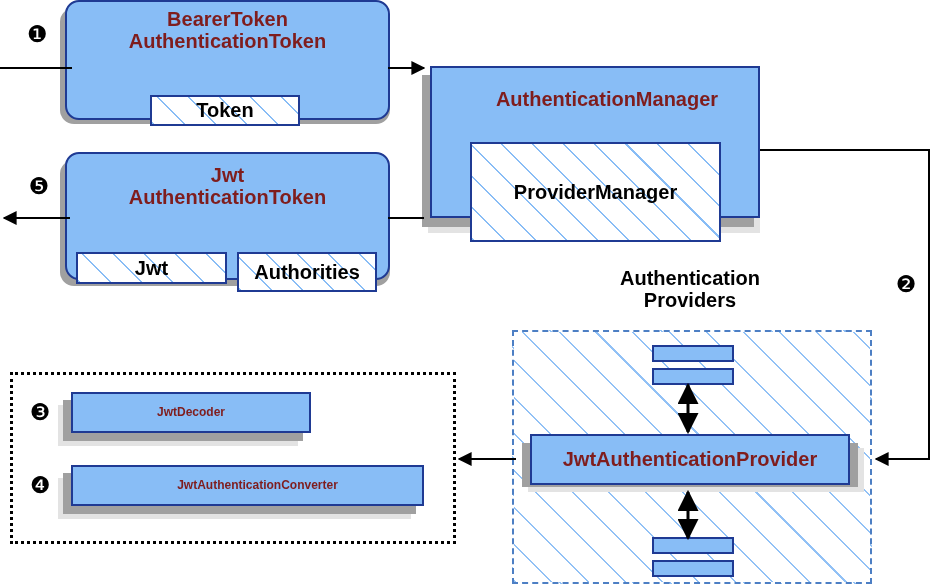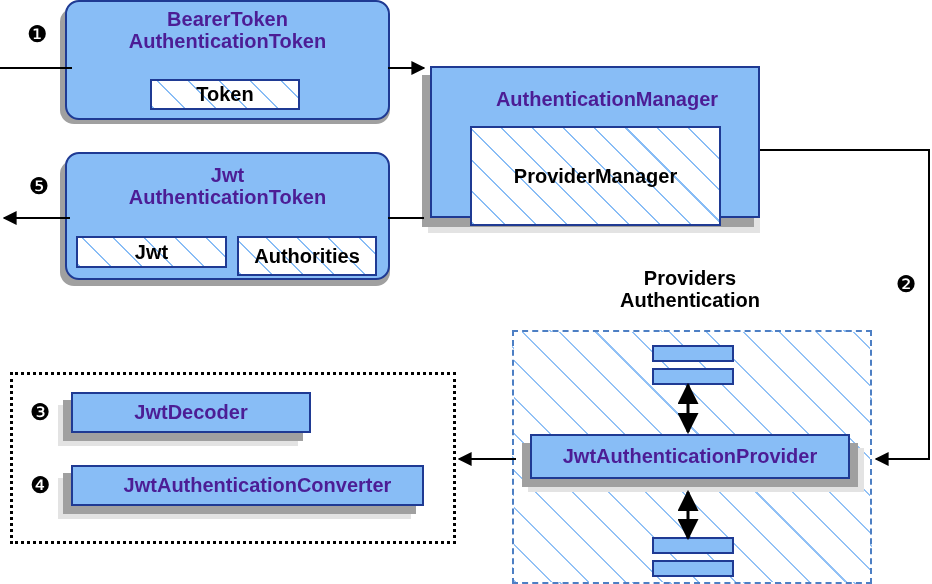--- a/index.html
+++ b/index.html
@@ -16,21 +16,21 @@
     height: 584px;
     background: #ffffff;
     overflow: hidden;
   }
   
   .node {
     position: absolute;
     box-sizing: border-box;
     background: #88bdf6;
     border: 2px solid #1f3a93;
-    color: #4c1d95;
+    color: #7f1d1d;
     font-weight: bold;
     display: flex;
     align-items: center;
     justify-content: center;
     text-align: center;
     line-height: 1.12;
     z-index: 6;
   }
   .rounded {
     border-radius: 14px;
@@ -60,20 +60,21 @@
         rgba(130, 185, 245, 0.95) 0px,
         rgba(130, 185, 245, 0.95) 1.5px,
         rgba(255, 255, 255, 0) 1.5px,
         rgba(255, 255, 255, 0) 22px);
     display: flex;
     align-items: center;
     justify-content: center;
     color: #000;
     font-weight: bold;
     z-index: 8;
+    margin-top: 16px;
   }
   
   .providers-region {
     position: absolute;
     box-sizing: border-box;
     border: 2px dashed #4d7fc4;
     background-color: #ffffff;
     background-image: repeating-linear-gradient(
         45deg,
         rgba(140, 190, 245, 0.95) 0px,
@@ -122,21 +123,21 @@
   #wires {
     position: absolute;
     left: 0;
     top: 0;
     width: 932px;
     height: 584px;
     z-index: 10;
     pointer-events: none;
   }
   .t-lg  { font-size: 20px; }
-  .t-md  { font-size: 20px; }
+  .t-md  { font-size: 12px; }
 </style>
 </head>
 <body>
 
 <div id="canvas">
 
   <svg id="wires" viewBox="0 0 932 584" xmlns="http://www.w3.org/2000/svg">
     <defs>
       <marker id="arrowR" viewBox="0 0 10 10" refX="9" refY="5" markerWidth="7" markerHeight="7" orient="auto-start-reverse">
         <path d="M 0 0 L 10 5 L 0 10 z" fill="#000"></path>
@@ -176,35 +177,35 @@
     <g>
       <path d="M 688 385 L 688 432" stroke="#000" stroke-width="3" fill="none" marker-start="url(#arrowStart)" marker-end="url(#arrowEnd)"></path>
     </g>
 
     <g>
       <path d="M 688 492 L 688 538" stroke="#000" stroke-width="3" fill="none" marker-start="url(#arrowStart)" marker-end="url(#arrowEnd)"></path>
     </g>
   </svg>
 
   <div class="providers-title t-lg" style="left:595px; top:267px; width:190px;">
+    <div>Authentication</div>
     <div>Providers</div>
-    <div>Authentication</div>
   </div>
 
   <div class="providers-region" style="left:512px; top:330px; width:360px; height:254px;"></div>
 
   <div class="mini-bar" style="left:652px; top:345px; width:82px; height:17px;"></div>
   <div class="mini-bar" style="left:652px; top:368px; width:82px; height:17px;"></div>
 
   <div class="mini-bar" style="left:652px; top:537px; width:82px; height:17px;"></div>
   <div class="mini-bar" style="left:652px; top:560px; width:82px; height:17px;"></div>
 
   <div class="shadow-light" style="left:528px; top:448px; width:336px; height:44px;"></div>
   <div class="shadow-dark" style="left:522px; top:443px; width:336px; height:44px;"></div>
-  <div class="node t-lg" style="left:530px; top:434px; width:320px; height:45px;">JwtAuthenticationProvider</div>
+  <div class="node t-lg" style="left:530px; top:434px; width:320px; height:51px;">JwtAuthenticationProvider</div>
 
   <div class="dotted-region" style="left:10px; top:372px; width:446px; height:172px;"></div>
 
   <div class="shadow-light" style="left:58px; top:405px; width:240px; height:41px;"></div>
   <div class="shadow-dark" style="left:63px; top:400px; width:240px; height:41px;"></div>
   <div class="node t-md" style="left:71px; top:392px; width:240px; height:41px;">JwtDecoder</div>
 
   <div class="shadow-light" style="left:58px; top:478px; width:353px; height:41px;"></div>
   <div class="shadow-dark" style="left:63px; top:473px; width:353px; height:41px;"></div>
   <div class="node t-md" style="left:71px; top:465px; width:353px; height:41px;padding-left:20px;">JwtAuthenticationConverter</div>

